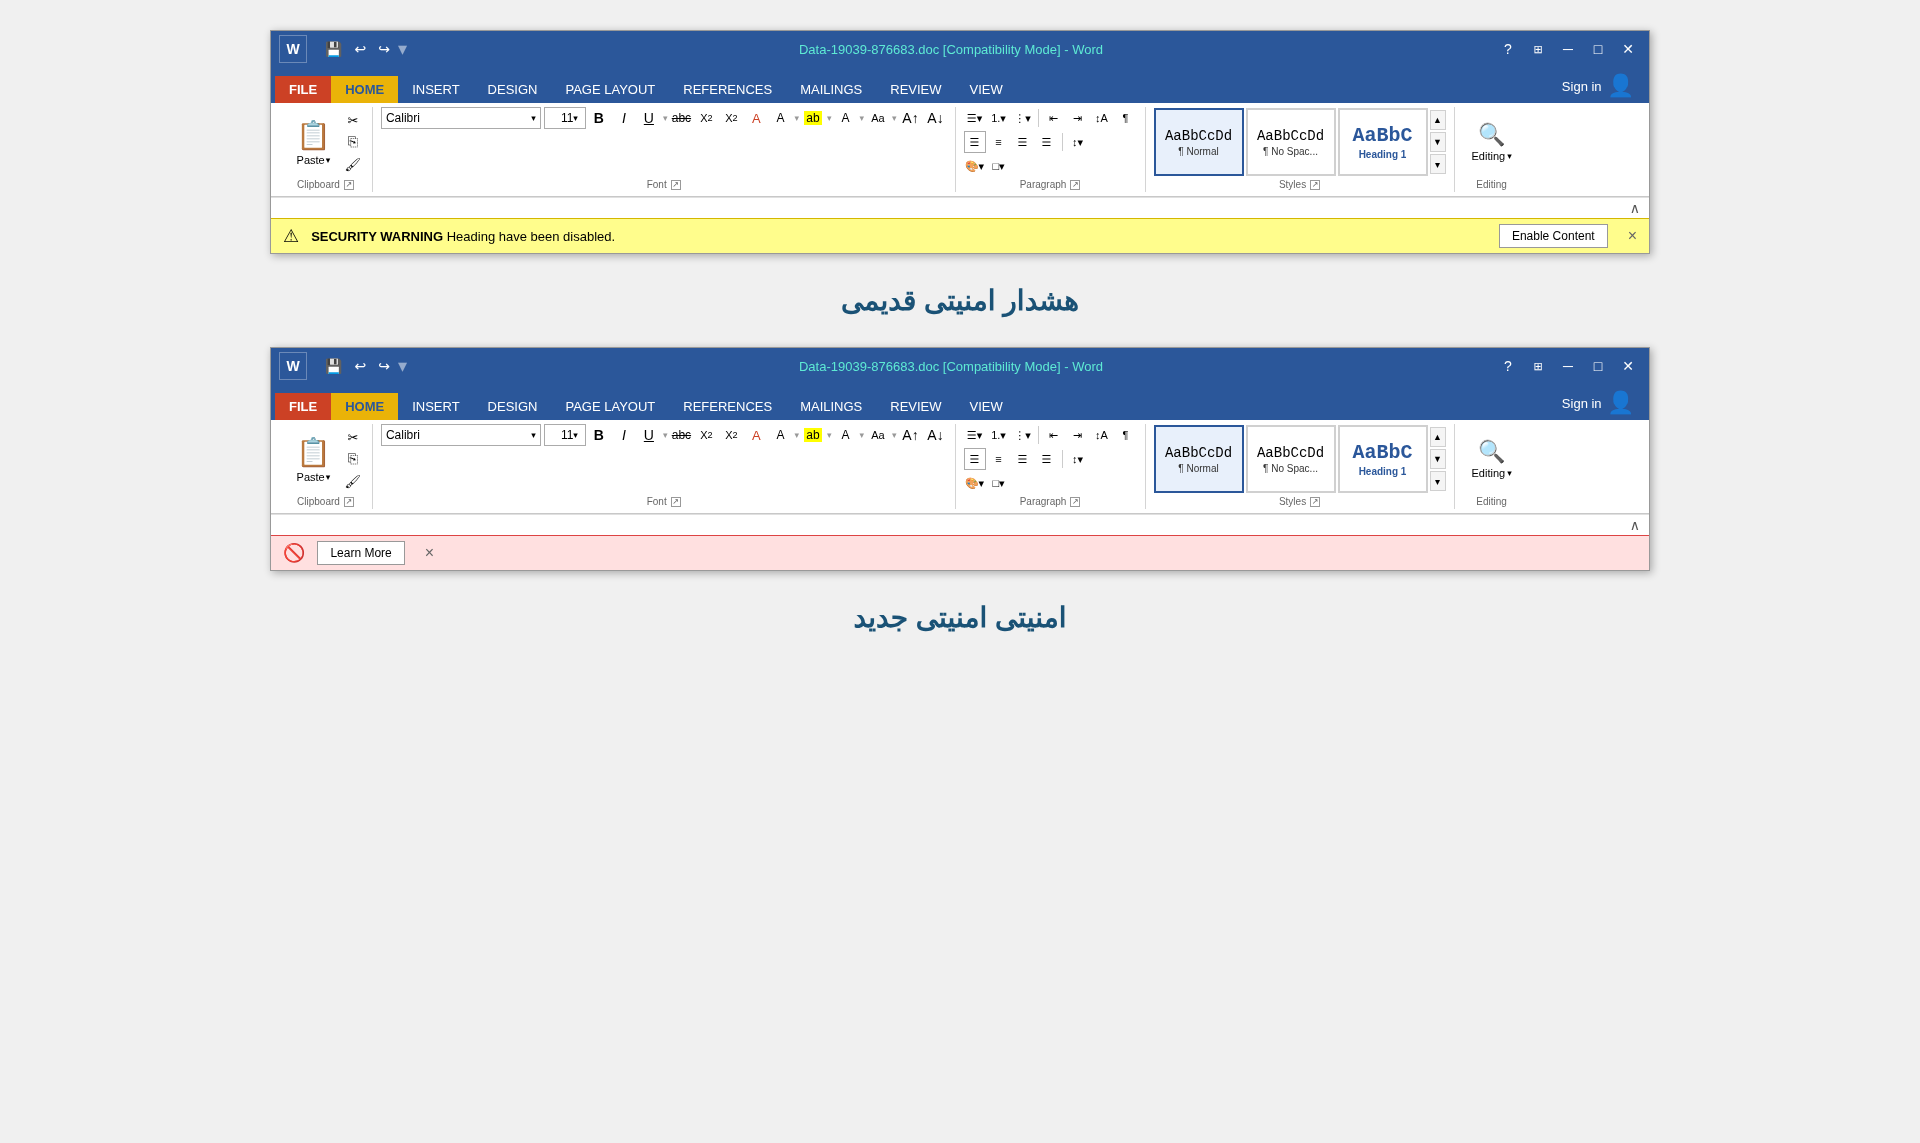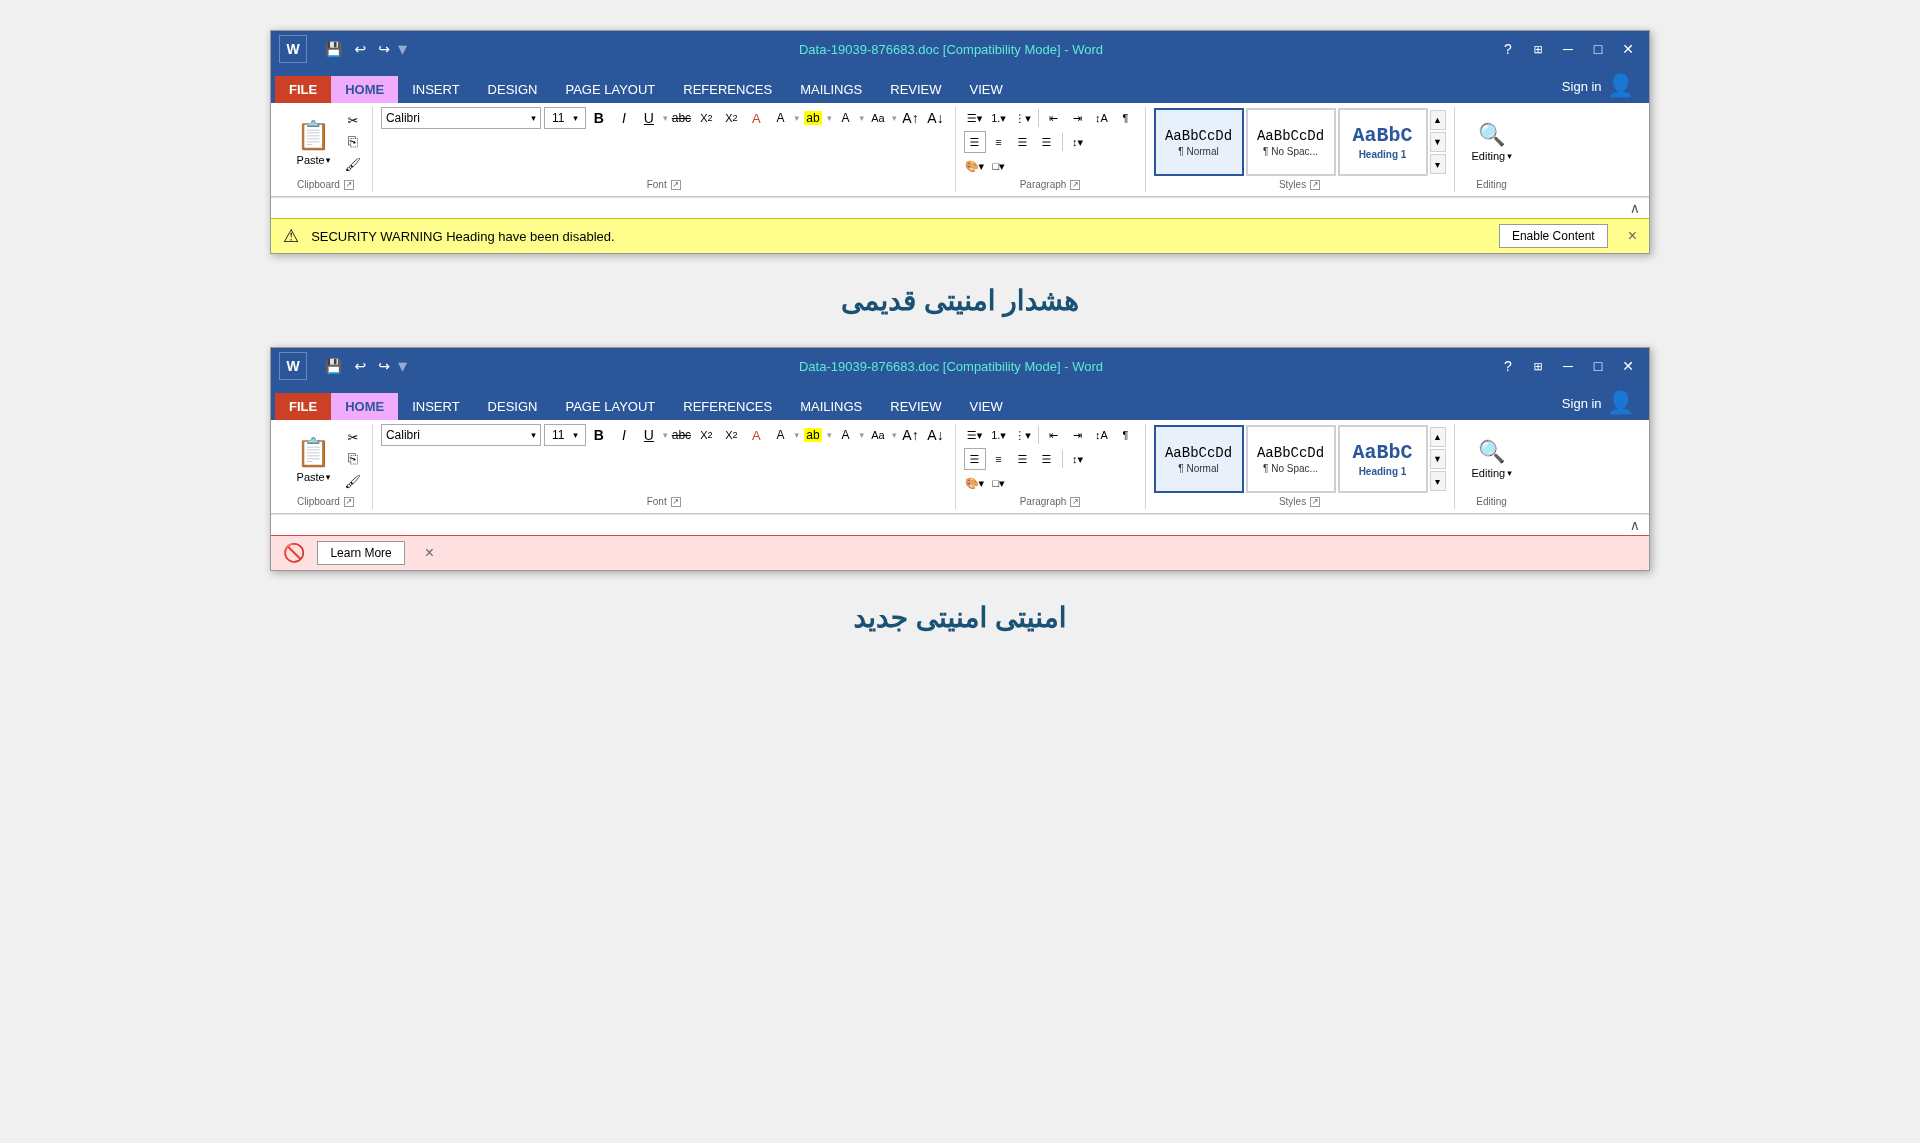--- a/index.html
+++ b/index.html
@@ -99,21 +99,21 @@
     }
     .ribbon-tab {
       padding: 6px 14px;
       font-size: 13px;
       cursor: pointer;
       color: #fff;
       border: none;
       background: transparent;
     }
     .ribbon-tab.active {
-      background: #f0abfc;
+      background: #eab308;
       color: #2b579a;
       font-weight: bold;
     }
     .file-tab {
       background: #cc4125;
       color: #fff;
       padding: 6px 14px;
       font-size: 13px;
       font-weight: bold;
       cursor: pointer;
@@ -237,21 +237,21 @@
       display: flex;
       align-items: center;
       justify-content: space-between;
       cursor: pointer;
     }
     .font-size-box {
       width: 42px;
       height: 22px;
       border: 1px solid #ababab;
       font-size: 12px;
-      padding: 0 7px;
+      padding: 0 16px;
       display: flex;
       align-items: center;
       justify-content: space-between;
       cursor: pointer;
     }
     .font-btn {
       width: 22px;
       height: 22px;
       border: 1px solid transparent;
       background: transparent;
@@ -378,21 +378,21 @@
       border-top: 1px solid #d44;
     }
     .sec-icon {
       font-size: 18px;
       flex-shrink: 0;
     }
     .sec-text {
       flex: 1;
     }
     .sec-bold {
-      font-weight: normal;
+      font-weight: bold;
     }
     .sec-link {
       color: #0563c1;
       text-decoration: underline;
       cursor: pointer;
     }
     .sec-btn {
       padding: 4px 12px;
       border: 1px solid #999;
       background: #fff;

